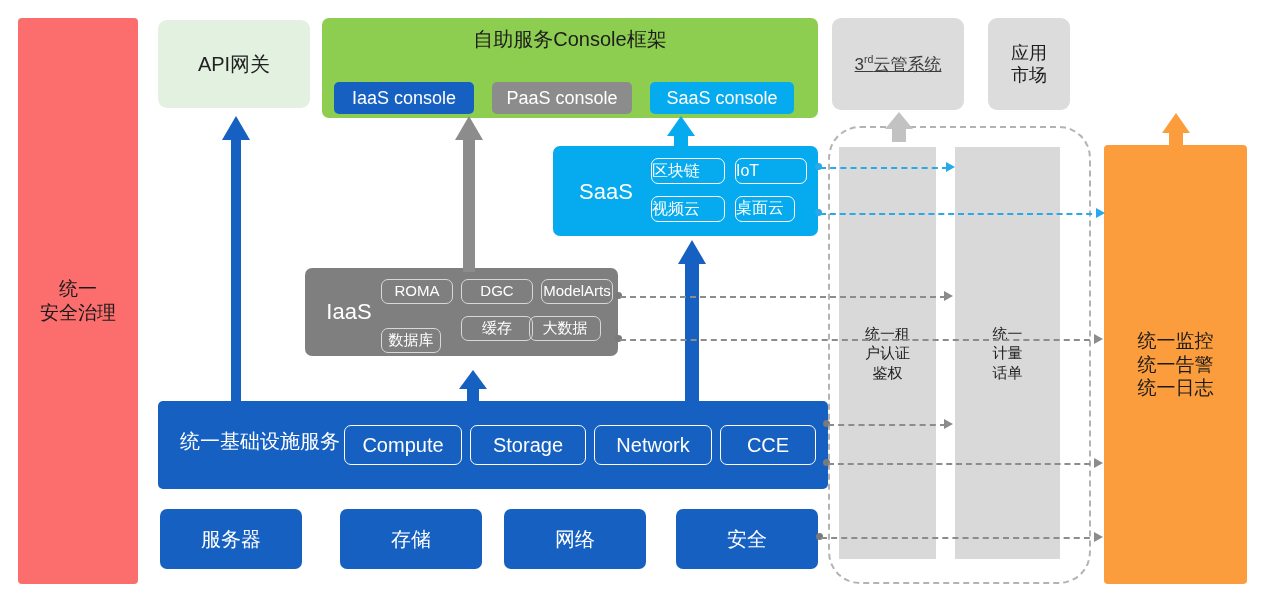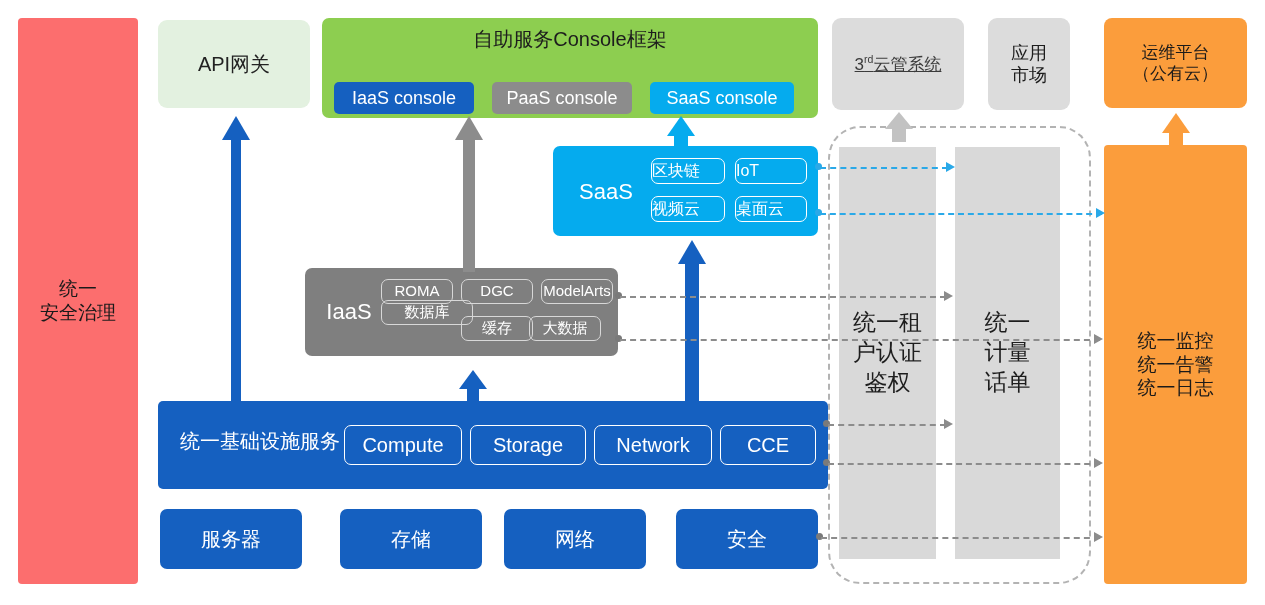--- a/index.html
+++ b/index.html
@@ -128,21 +128,21 @@
     display: flex;
     align-items: center;
     justify-content: flex-start;
     color: #ffffff;
     font-size: 16px;
     box-sizing: border-box;
   }
   .sc-0 { left: 98px;  top: 12px; width: 74px; }
   .sc-1 { left: 182px; top: 12px; width: 72px; }
   .sc-2 { left: 98px;  top: 50px; width: 74px; }
-  .sc-3 { left: 182px; top: 50px; width: 72px; }
+  .sc-3 { left: 182px; top: 50px; width: 60px; font-family: Liberation Mono, monospace; }
 
   
   .paas-box {
     left: 305px; top: 268px; width: 313px; height: 88px;
     background: #7f7f7f;
     border-radius: 7px;
     display: block;
   }
   .paas-label {
     position: absolute;
@@ -159,21 +159,21 @@
     display: flex;
     align-items: center;
     justify-content: center;
     color: #ffffff;
     font-size: 15px;
     box-sizing: border-box;
   }
   .pc-0 { left: 76px;  top: 11px; width: 72px; text-align: right; }
   .pc-1 { left: 156px; top: 11px; width: 72px; }
   .pc-2 { left: 236px; top: 11px; width: 72px; }
-  .pc-3 { left: 76px;  top: 32px; width: 92px; }
+  .pc-3 { left: 76px;  top: 60px; width: 60px; }
   .pc-4 { left: 156px; top: 48px; width: 72px; }
   .pc-5 { left: 224px; top: 48px; width: 72px; }
 
   
   .infra-bar {
     left: 158px; top: 401px; width: 670px; height: 88px;
     background: #1560c0;
     border-radius: 5px;
     display: block;
   }
@@ -221,21 +221,21 @@
     left: 828px; top: 126px; width: 263px; height: 458px;
     border: 2.5px dashed #b3b3b3;
     border-radius: 32px;
     box-sizing: border-box;
   }
   .grey-col {
     position: absolute;
     top: 147px; height: 412px;
     background: #d9d9d9;
     color: #1d1d1d;
-    font-size: 23px;
+    font-size: 15px;
     line-height: 1.3;
     display: flex;
     align-items: center;
     justify-content: center;
     text-align: center;
   }
   .gc-0 { left: 839px; width: 97px; }
   .gc-1 { left: 955px; width: 105px; }
   .grey-col .gc-text { width: 74px; }
 
@@ -315,26 +315,20 @@
     <span><span>3</span><sup>rd</sup><span>云管系统</span></span>
   </div>
 
   <div class="box app-market">
     <div>
       <div>应用</div>
       <div>市场</div>
     </div>
   </div>
 
-  <div class="box panel-ops">
-    <div>
-      <div>运维平台</div>
-      <div>（公有云）</div>
-    </div>
-  </div>
 
   <div class="box panel-ops-body">
     <div>
       <div>统一监控</div>
       <div>统一告警</div>
       <div>统一日志</div>
     </div>
   </div>
 
   <div class="dashed-enclosure"></div>

